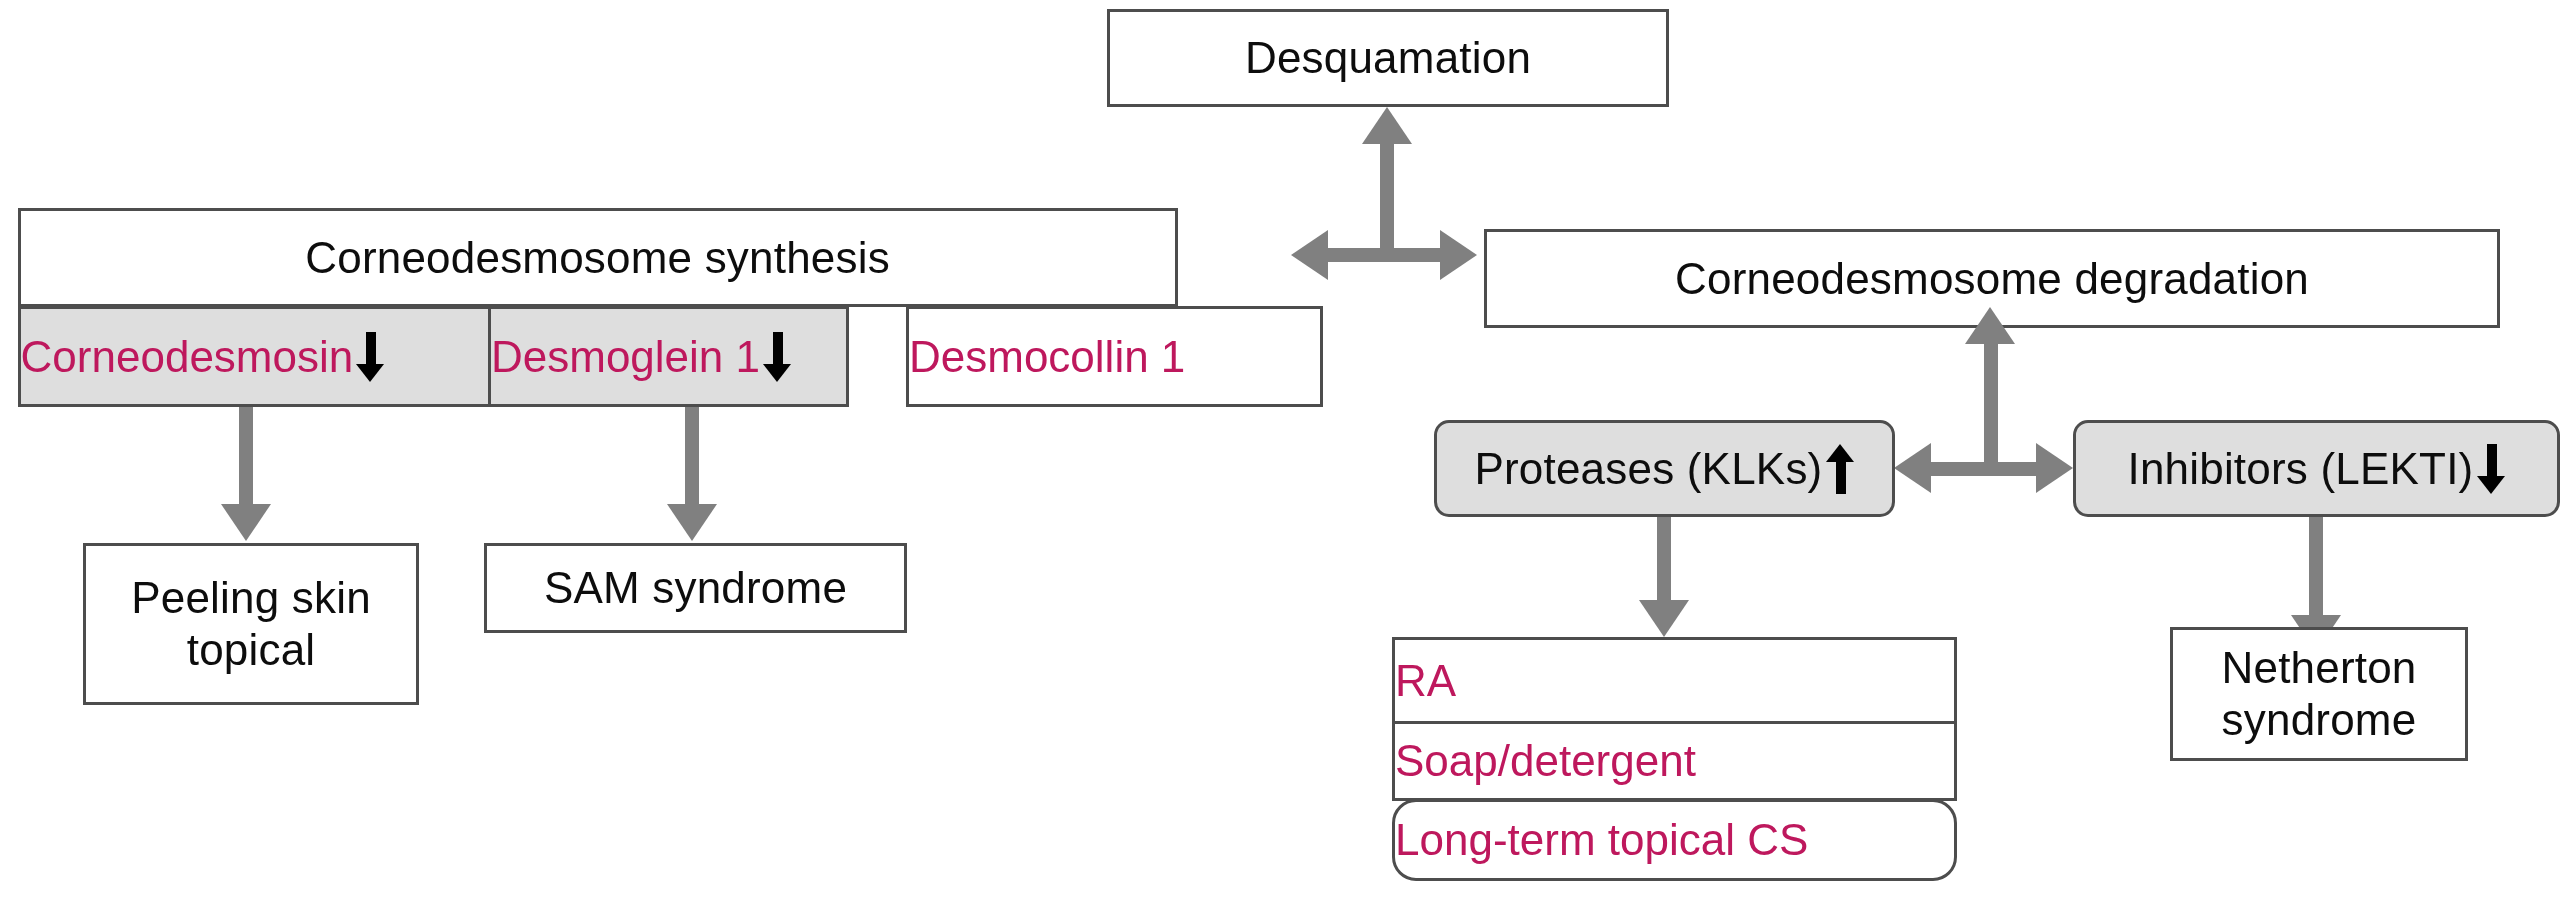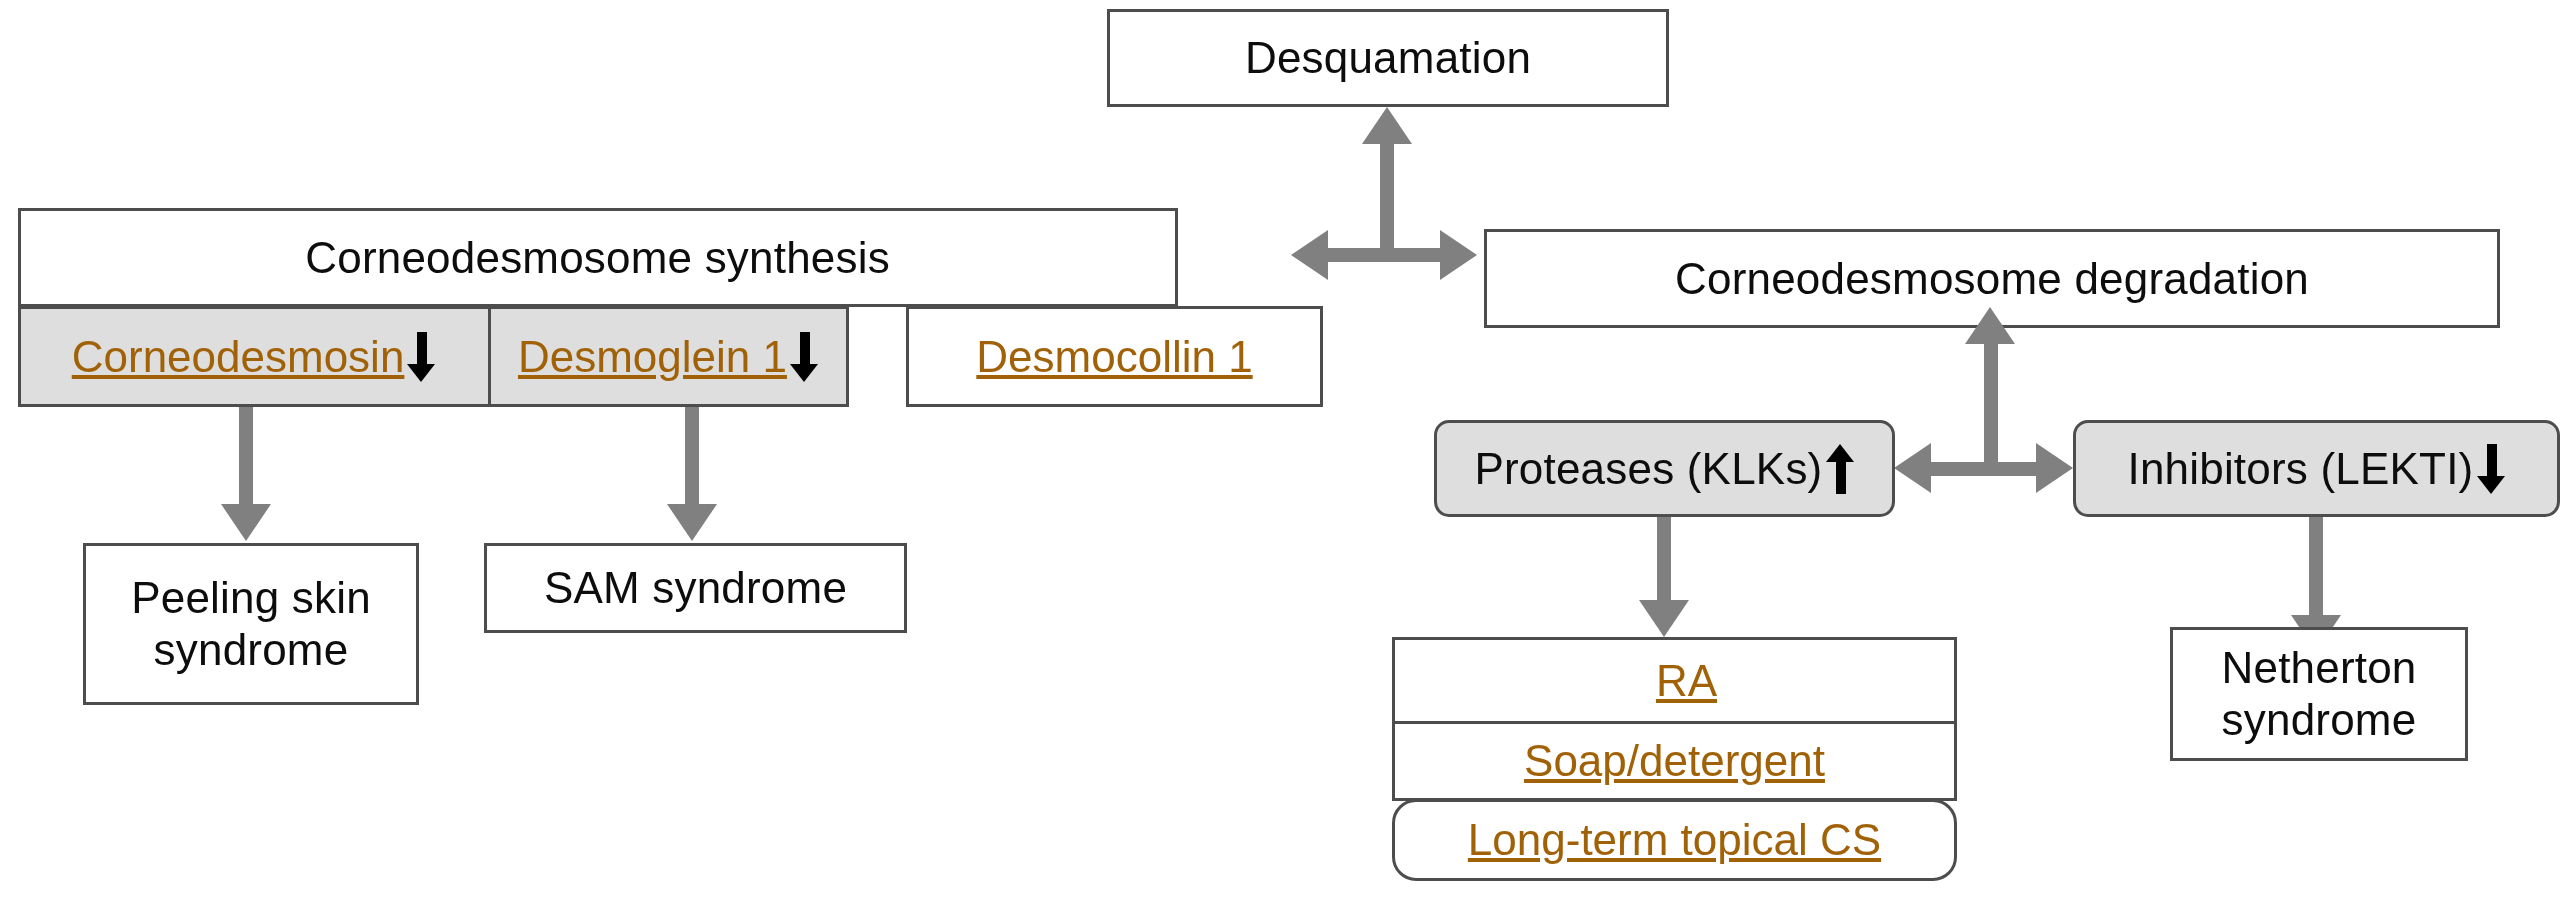--- a/index.html
+++ b/index.html
@@ -35,26 +35,25 @@
   .box.gray {
     background: #dedede;
     border-radius: 15px;
   }
   .cell {
     position: absolute;
     box-sizing: border-box;
     border: 3.1px solid #4d4d4d;
     display: flex;
     align-items: center;
-    justify-content: center;
+    justify-content: flex-start;
     text-align: center;
-    color: #a16207;
+    color: #be185d;
     font-size: 44px;
     background: #ffffff;
-    text-decoration: underline;
   }
   .cell.gray { background: #dedede; }
 
   .label-with-arrow {
     display: inline-flex;
     align-items: center;
     justify-content: center;
     gap: 3.1px;
   }
   .blk-arrow {
@@ -177,21 +176,21 @@
     <div class="g-head-down" style="left:221px; top:504px;"></div>
   </div>
 
   <div class="g-arrow">
     <div class="g-shaft-v" style="left:685px; top:407px; height:99px;"></div>
     <div class="g-head-down" style="left:667px; top:504px;"></div>
   </div>
 
   <div class="box" style="left:83px; top:543px; width:336px; height:162px;">
     <span>Peeling skin
-syndrome</span>
+topical</span>
   </div>
 
   <div class="box" style="left:484px; top:543px; width:423px; height:90px;">
     <span>SAM syndrome</span>
   </div>
 
   <div class="box" style="left:1484px; top:208px; width:1016px; height:99px;margin-top:21px;">
     <span>Corneodesmosome degradation</span>
   </div>
 
@@ -224,21 +223,21 @@
   <div class="g-arrow">
     <div class="g-shaft-v" style="left:1657px; top:517px; height:84px;"></div>
     <div class="g-head-down" style="left:1639px; top:600px;"></div>
   </div>
 
   <div class="g-arrow">
     <div class="g-shaft-v" style="left:2309px; top:517px; height:99px;"></div>
     <div class="g-head-down" style="left:2291px; top:615px;"></div>
   </div>
 
-  <div class="cell" style="left:1392px; top:637px; width:565px; height:88px;padding-left:24px;">
+  <div class="cell" style="left:1392px; top:637px; width:565px; height:88px;">
     <span>RA</span>
   </div>
   <div class="cell" style="left:1392px; top:721px; width:565px; height:80px;">
     <span>Soap/detergent</span>
   </div>
   <div class="cell" style="left:1392px; top:799px; width:565px; height:82px;border-radius:24px;">
     <span>Long-term topical CS</span>
   </div>
 
   <div class="box" style="left:2170px; top:627px; width:298px; height:134px;">

